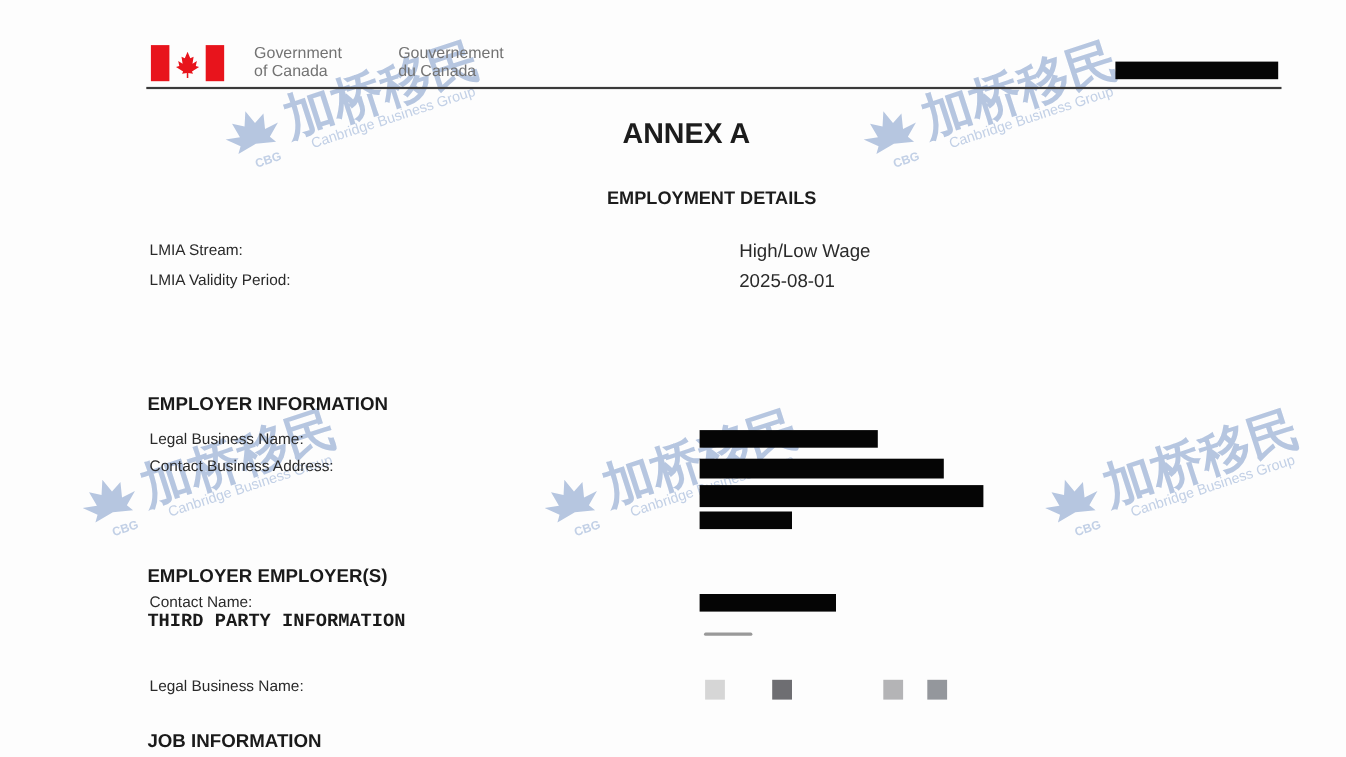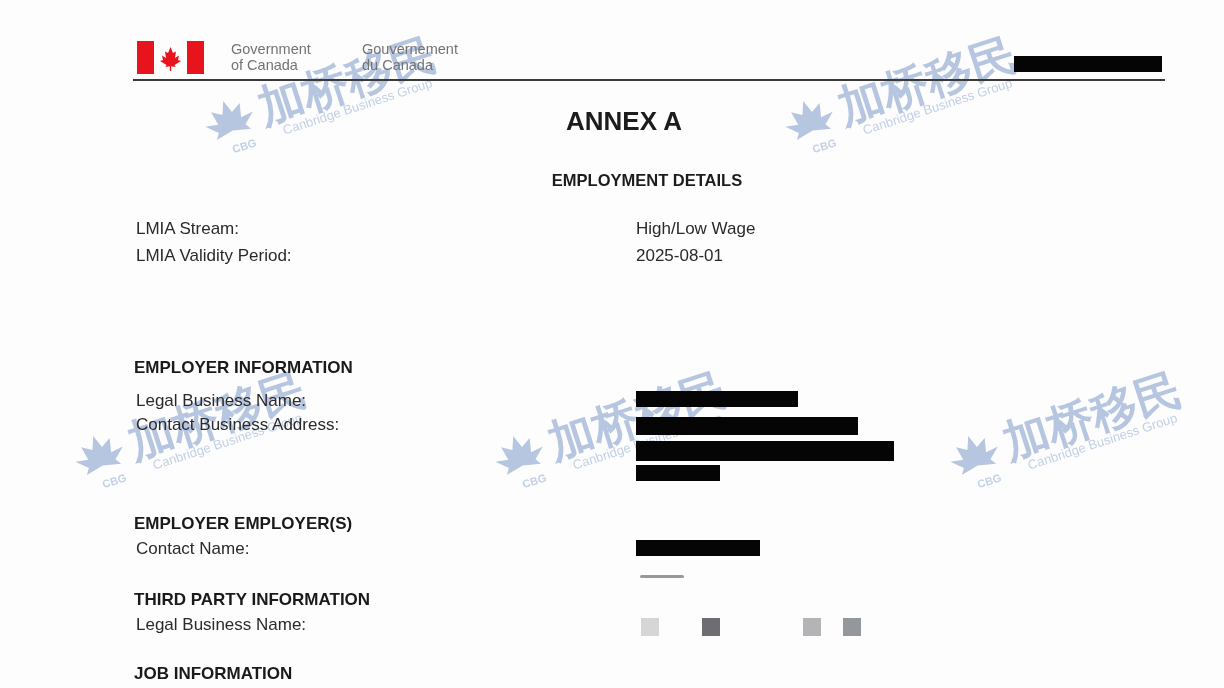--- a/index.html
+++ b/index.html
@@ -7,22 +7,22 @@
          font-family:"Liberation Sans", sans-serif; color:#1c1c1c; }
   .abs { position:absolute; }
   .flag { left:137px; top:41px; width:67px; height:33px; }
   .gov-en, .gov-fr { top:41px; font-size:14.5px; line-height:16px; color:#737373; }
   .gov-en { left:231px; }
   .gov-fr { left:362px; }
   .rule { left:133px; top:79px; width:1032px; height:2px; background:#3a3a3a; }
   .redact { background:#050505; }
   .title { left:0; width:1296px; top:106px; text-align:center; font-weight:bold; font-size:26px; }
   .subtitle { left:0; width:1296px; top:171px; text-align:center; font-weight:bold; font-size:16.5px; }
-  .label { left:136px; font-size:17px; color:#2a2a2a;text-align:center; }
-  .value { left:636px; font-size:17px; color:#2a2a2a; }
+  .label { left:136px; font-size:14px; color:#2a2a2a;text-align:center; }
+  .value { left:672px; font-size:17px; color:#2a2a2a; }
   .note { left:134px; top:293px; width:1040px; font-size:15.5px; line-height:24px; color:#2a2a2a; }
   .sect { left:134px; font-weight:bold; font-size:17px; color:#1a1a1a; }
   .pix { position:absolute; width:18px; height:18px; top:618px; }
   .wm { position:absolute; pointer-events:none; }
 </style>
 </head>
 <body>
 
 <div class="wm" style="left:200px;top:95px;transform:rotate(-18deg);">
   <svg width="60" height="50" viewBox="0 0 60 50">
@@ -100,20 +100,20 @@
 <div class="abs redact" style="left:636px;top:391px;width:162px;height:16px;"></div>
 <div class="abs redact" style="left:636px;top:417px;width:222px;height:18px;"></div>
 <div class="abs redact" style="left:636px;top:441px;width:258px;height:20px;"></div>
 <div class="abs redact" style="left:636px;top:465px;width:84px;height:16px;"></div>
 
 <div class="abs sect" style="top:514px;">EMPLOYER EMPLOYER(S)</div>
 <div class="abs label" style="top:539px;">Contact Name:</div>
 <div class="abs redact" style="left:636px;top:540px;width:124px;height:16px;"></div>
 <div class="abs" style="left:640px;top:575px;width:44px;height:3px;background:#999;border-radius:2px;"></div>
 
-<div class="abs sect" style="top:590px;">THIRD PARTY INFORMATION</div>
+<div class="abs sect" style="top:556px;font-family:Liberation Mono, monospace;">THIRD PARTY INFORMATION</div>
 <div class="abs label" style="top:615px;">Legal Business Name:</div>
 <div class="pix" style="left:641px;background:#d6d6d6;"></div>
 <div class="pix" style="left:702px;background:#6e6e72;"></div>
 <div class="pix" style="left:803px;background:#b4b4b6;"></div>
 <div class="pix" style="left:843px;background:#94979c;"></div>
 
 <div class="abs sect" style="top:664px;">JOB INFORMATION</div>
 
 </body></html>

